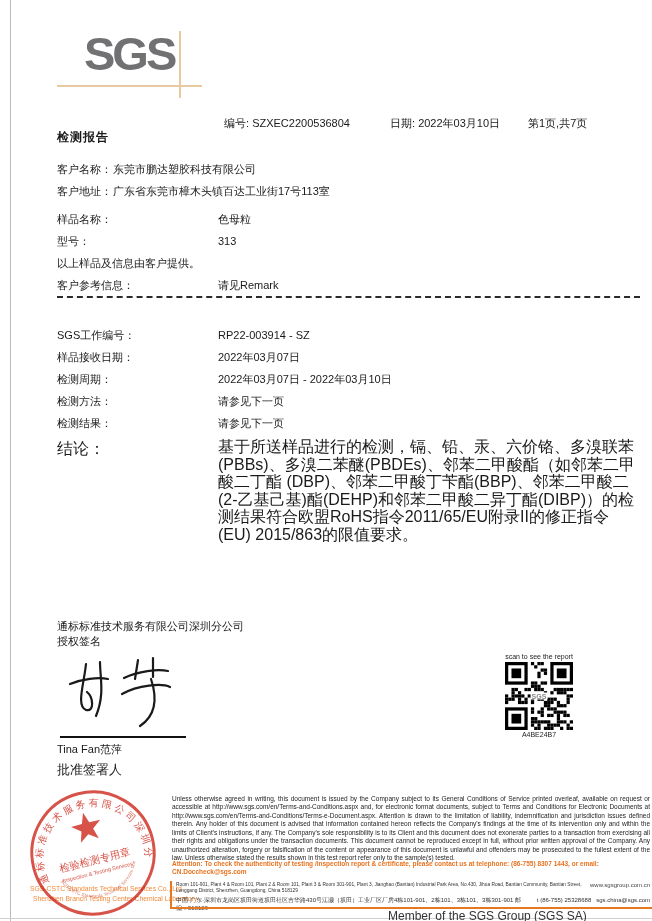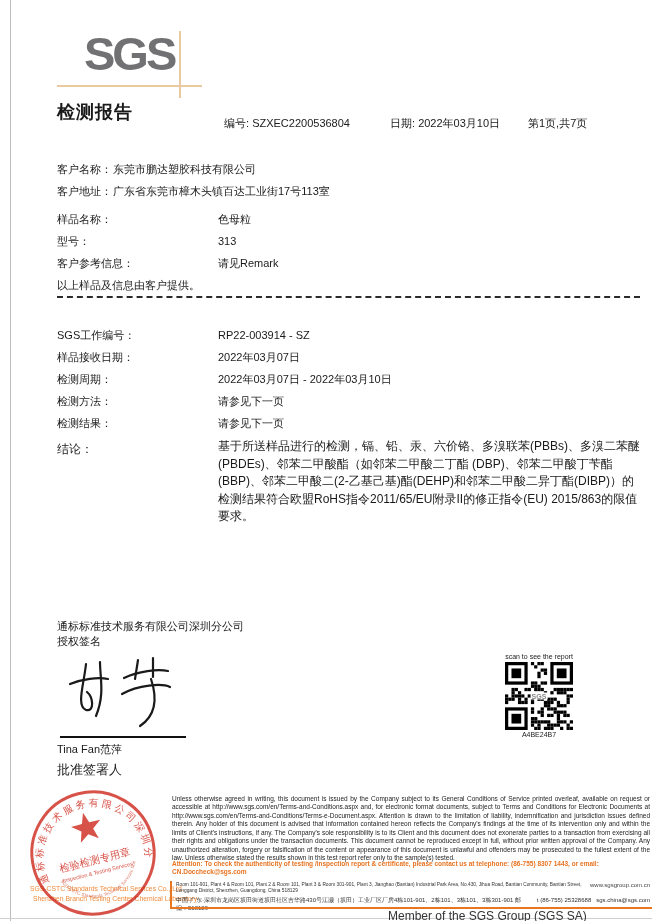--- a/index.html
+++ b/index.html
@@ -8,33 +8,33 @@
   .abs{position:absolute;}
   
   .edge-left{left:10px;top:0;width:1px;height:921px;background:#bcbcbc;}
   .edge-bottom{left:0;top:918px;width:652px;height:1px;background:#cfcfcf;}
   
   .logo-text{left:84px;top:30px;font-size:47px;font-weight:bold;color:#717174;
              letter-spacing:-3px;line-height:1;}
   .logo-hline{left:57px;top:85px;width:145px;height:2px;background:#e9c9a0;}
   .logo-vline{left:179px;top:31px;width:2px;height:67px;background:#e9c9a0;}
   
-  .doc-title{left:57px;top:100px;font-size:18px;font-weight:bold;letter-spacing:1px;text-align:center;}
+  .doc-title{left:57px;top:129px;font-size:12px;font-weight:bold;letter-spacing:1px;text-align:center;}
   .meta{font-size:11px;top:116px;white-space:nowrap;}
   .meta-no{left:224px;}
   .meta-date{left:390px;}
   .meta-page{left:528px;}
   
   .rowblock{left:57px;width:580px;font-size:11px;line-height:22px;}
   .row{display:flex;}
   .lbl-s{flex:0 0 56px;}
   .lbl-w{flex:0 0 161px;}
   .val{flex:1;}
   .dash-sep{left:57px;top:296px;width:583px;border-top:2px dashed #2a2a2a;height:0;}
-  .concl-row{display:flex;font-size:12px;margin-top:4px;}
+  .concl-row{display:flex;font-size:16px;margin-top:4px;}
   .concl-row .val{line-height:17.5px;width:422px;flex:0 0 422px;}
   
   .sig-company{left:57px;top:619px;font-size:11px;line-height:15px;}
   .sig-svg{left:58px;top:652px;}
   .sig-line{left:60px;top:736px;width:126px;height:2px;background:#111;}
   .sig-name{left:57px;top:742px;font-size:11px;text-align:center;}
   .sig-role{left:57px;top:761px;font-size:13px;}
   
   .qr-block{left:493px;top:653px;width:92px;text-align:center;}
   .qr-note{font-size:7px;color:#222;margin-bottom:2px;}
@@ -102,25 +102,25 @@
   <div class="abs rowblock" style="top:208px;">
     <div class="row">
       <span class="lbl-w">样品名称：</span>
       <span class="val">色母粒</span>
     </div>
     <div class="row">
       <span class="lbl-w">型号：</span>
       <span class="val">313</span>
     </div>
     <div class="row">
+      <span>以上样品及信息由客户提供。</span>
+    </div>
+    <div class="row">
       <span class="lbl-w">客户参考信息：</span>
       <span class="val">请见Remark</span>
-    </div>
-    <div class="row">
-      <span>以上样品及信息由客户提供。</span>
     </div>
   </div>
 
   <div class="abs dash-sep"></div>
 
   <div class="abs rowblock" style="top:324px;">
     <div class="row">
       <span class="lbl-w">SGS工作编号：</span>
       <span class="val">RP22-003914 - SZ</span>
     </div>

